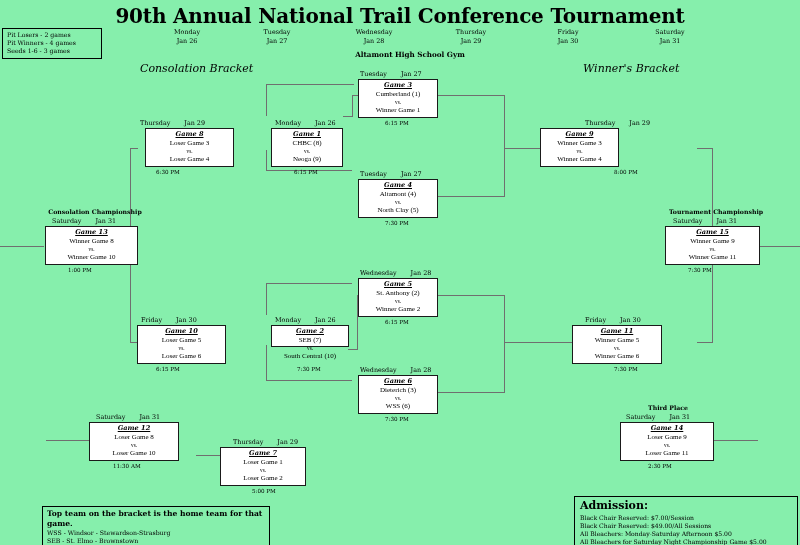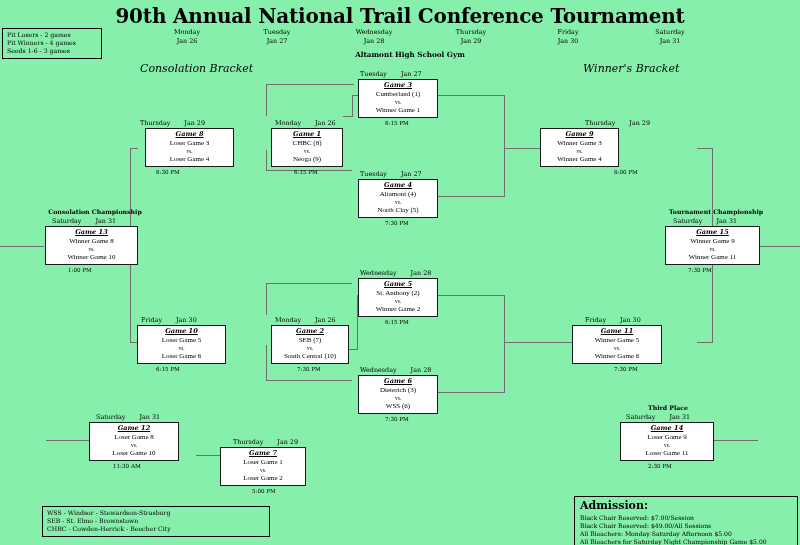--- a/index.html
+++ b/index.html
@@ -334,21 +334,21 @@
     <div class="gname">Game 1</div>
     <div class="team">CHBC (8)</div>
     <div class="vs">vs.</div>
     <div class="team">Neoga (9)</div>
   </div>
   <div class="gtime" style="left:294px; top:169px;">6:15 PM</div>
 
   <div class="ghdr" style="left:275px; top:316px;">
     <span class="d1">Monday</span><span class="d2">Jan 26</span>
   </div>
-  <div class="game" style="left:271px; top:325px; width:78px; height:39px;">
+  <div class="game" style="left:271px; top:325px; width:78px; height:22px;">
     <div class="gname">Game 2</div>
     <div class="team">SEB (7)</div>
     <div class="vs">vs.</div>
     <div class="team">South Central (10)</div>
   </div>
   <div class="gtime" style="left:297px; top:366px;">7:30 PM</div>
 
   <div class="ghdr" style="left:140px; top:119px;">
     <span class="d1">Thursday</span><span class="d2">Jan 29</span>
   </div>
@@ -445,20 +445,21 @@
   </div>
   <div class="game" style="left:620px; top:422px; width:94px; height:39px;">
     <div class="gname">Game 14</div>
     <div class="team">Loser Game 9</div>
     <div class="vs">vs.</div>
     <div class="team">Loser Game 11</div>
   </div>
   <div class="gtime" style="left:648px; top:463px;">2:30 PM</div>
 
   <div class="notes-box">
+    <div class="nhead">Top team on the bracket is the home team for that game.</div>
     <div class="nline">WSS - Windsor - Stewardson-Strasburg</div>
     <div class="nline">SEB - St. Elmo - Brownstown</div>
     <div class="nline">CHBC - Cowden-Herrick - Beecher City</div>
   </div>
 
   <div class="admission-box">
     <div class="ahead">Admission:</div>
     <div class="aline">Black Chair Reserved: $7.00/Session</div>
     <div class="aline">Black Chair Reserved: $49.00/All Sessions</div>
     <div class="aline">All Bleachers: Monday-Saturday Afternoon $5.00</div>

